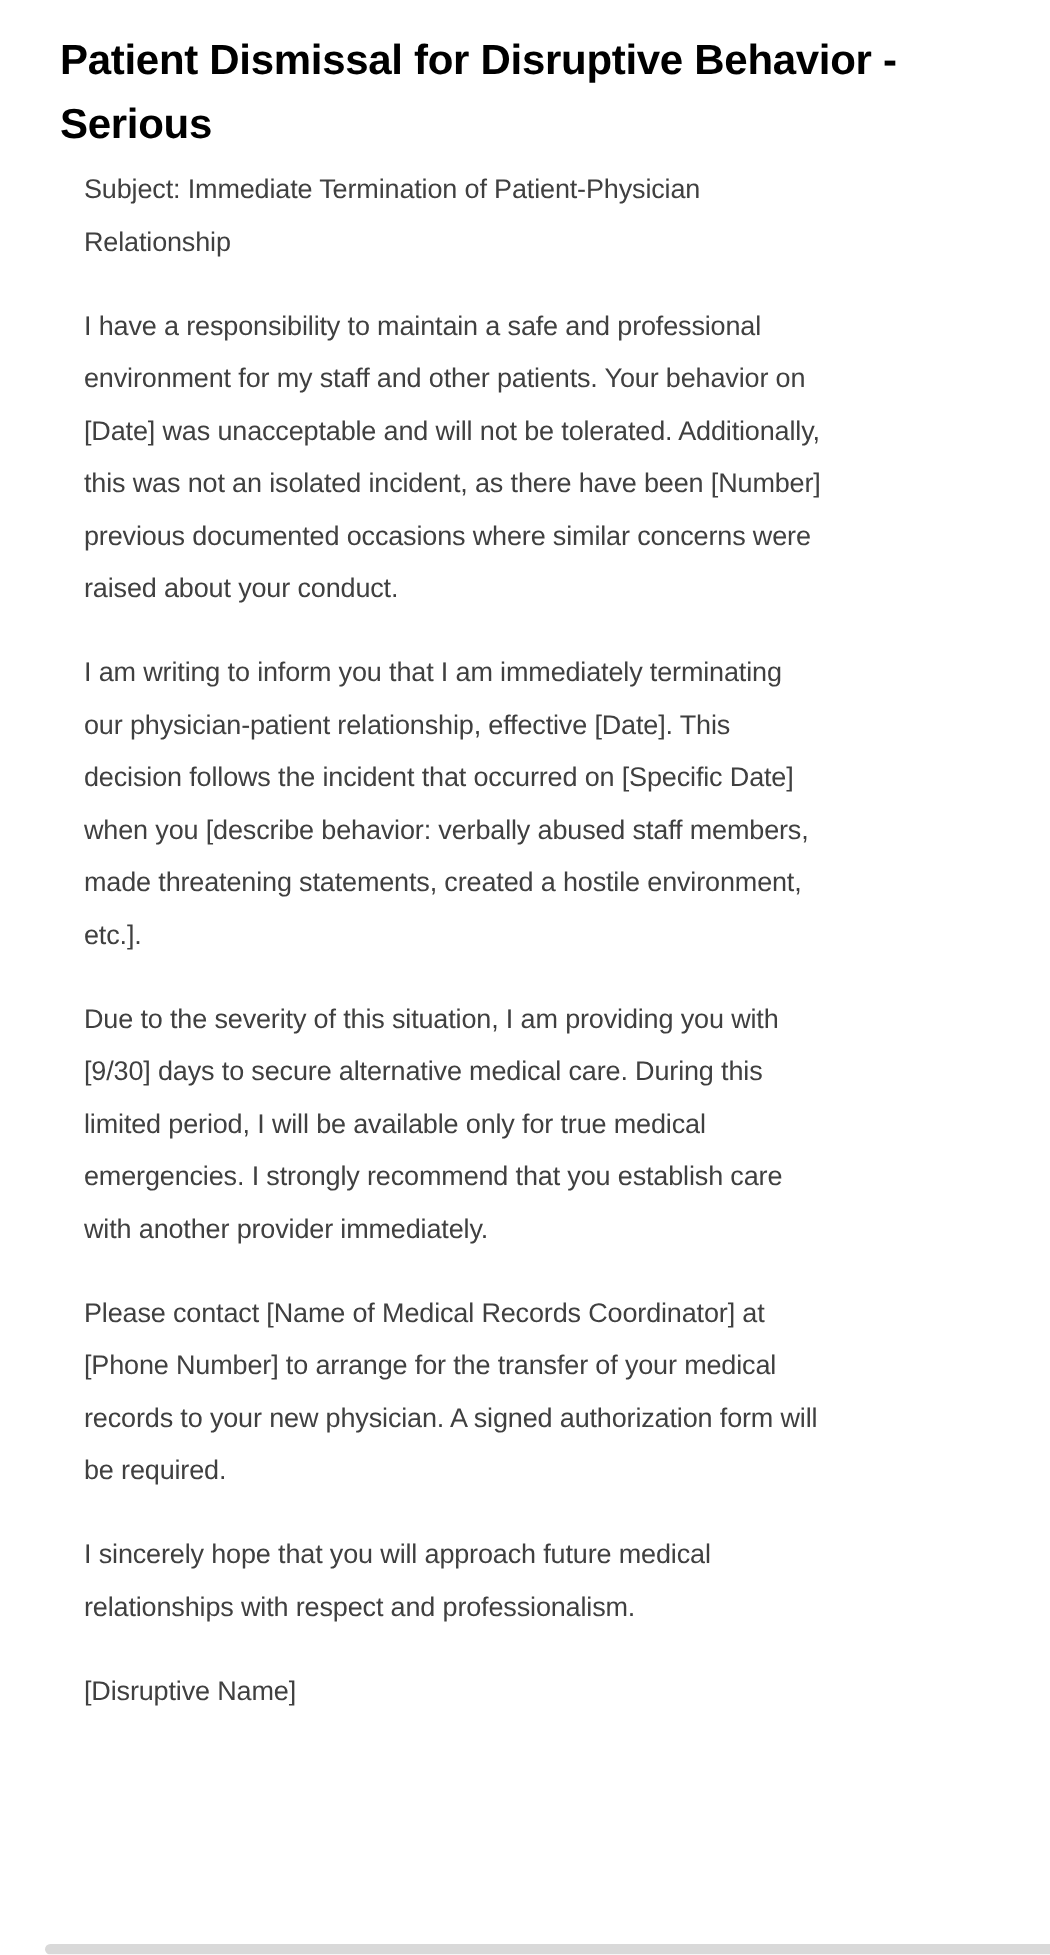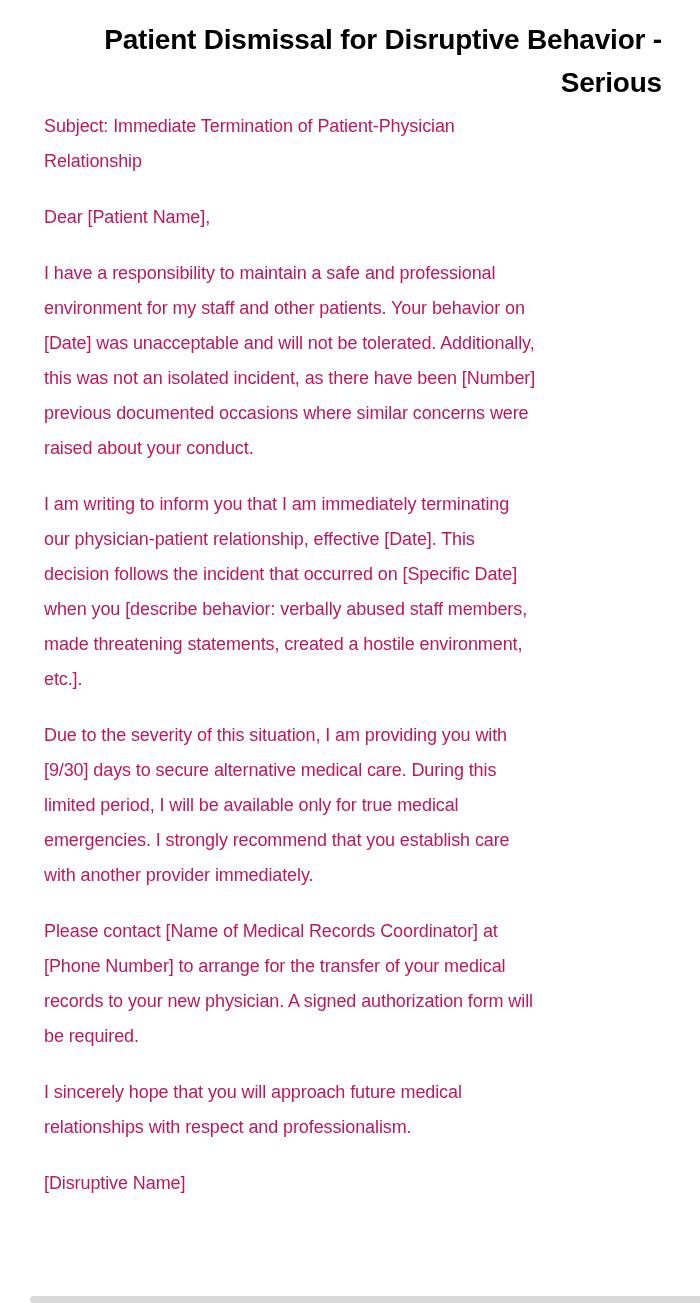--- a/index.html
+++ b/index.html
@@ -20,28 +20,27 @@
     width: 700px;
   }
   .letter h1 {
     margin: 0 0 5px 0;
     font-size: 28px;
     line-height: 43px;
     font-weight: 700;
     color: #000000;
     letter-spacing: -0.2px;
     white-space: pre-line;
-    text-align: right;
   }
   .letter p {
-    margin: 0 0 21px 4px;
+    margin: 0 0 21px 16px;
     font-size: 18px;
     line-height: 35px;
     font-weight: 400;
-    color: #be185d;
+    color: #404040;
     letter-spacing: -0.1px;
     white-space: pre-line;
   }
   .h-scrollbar {
     position: absolute;
     left: 30px;
     right: 0;
     bottom: 0;
     height: 7px;
     background: #d9d9d9;
@@ -51,21 +50,20 @@
 </head>
 <body>
 
 <main class="letter">
   <h1>Patient Dismissal for Disruptive Behavior -
 Serious</h1>
 
   <p>Subject: Immediate Termination of Patient-Physician
 Relationship</p>
 
-  <p>Dear [Patient Name],</p>
 
   <p>I have a responsibility to maintain a safe and professional
 environment for my staff and other patients. Your behavior on
 [Date] was unacceptable and will not be tolerated. Additionally,
 this was not an isolated incident, as there have been [Number]
 previous documented occasions where similar concerns were
 raised about your conduct.</p>
 
   <p>I am writing to inform you that I am immediately terminating
 our physician-patient relationship, effective [Date]. This

